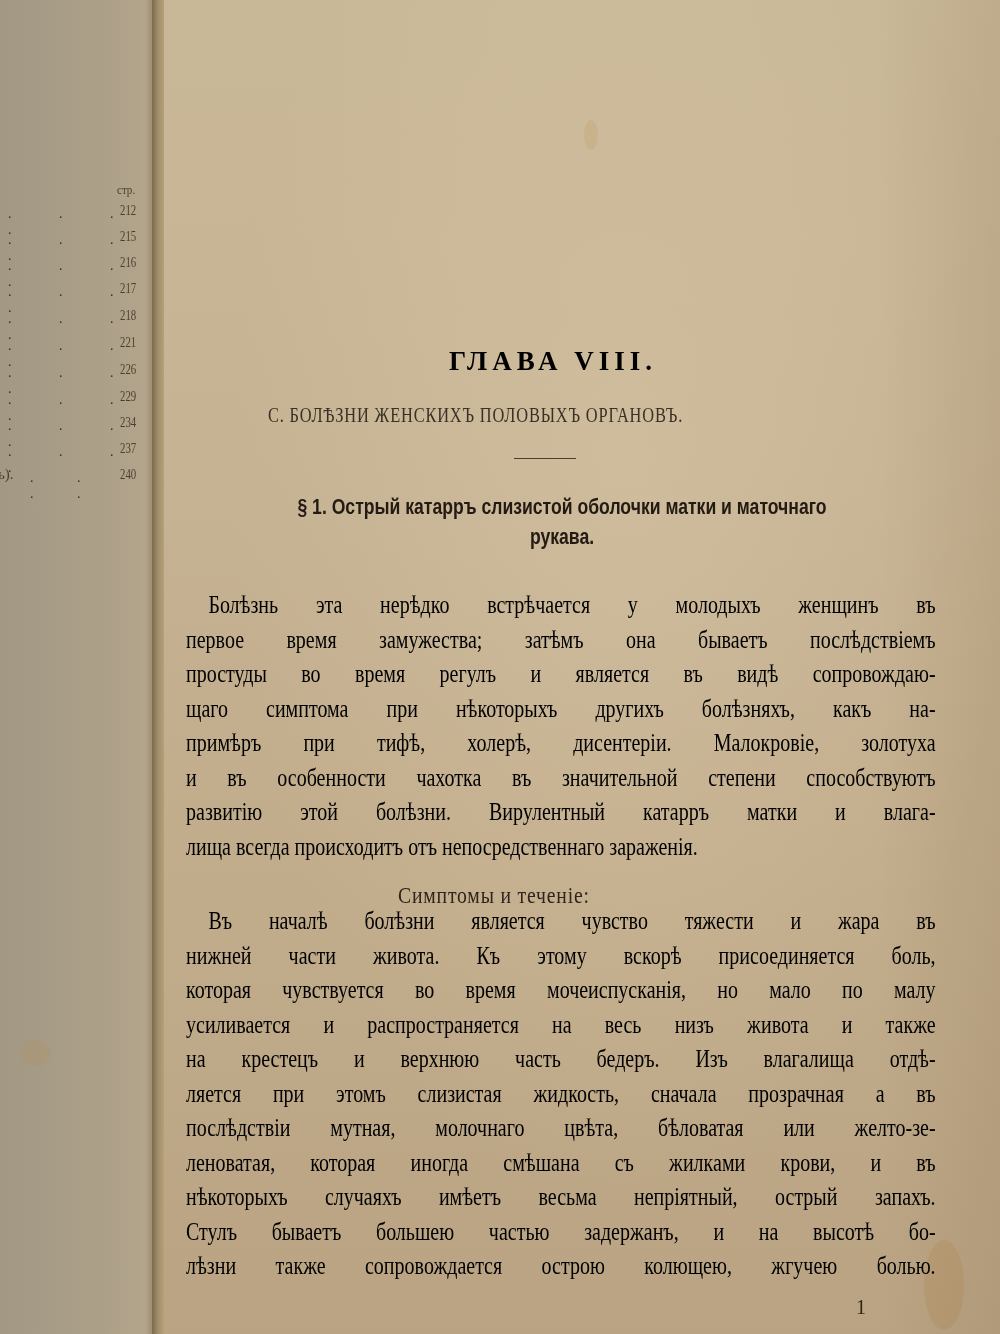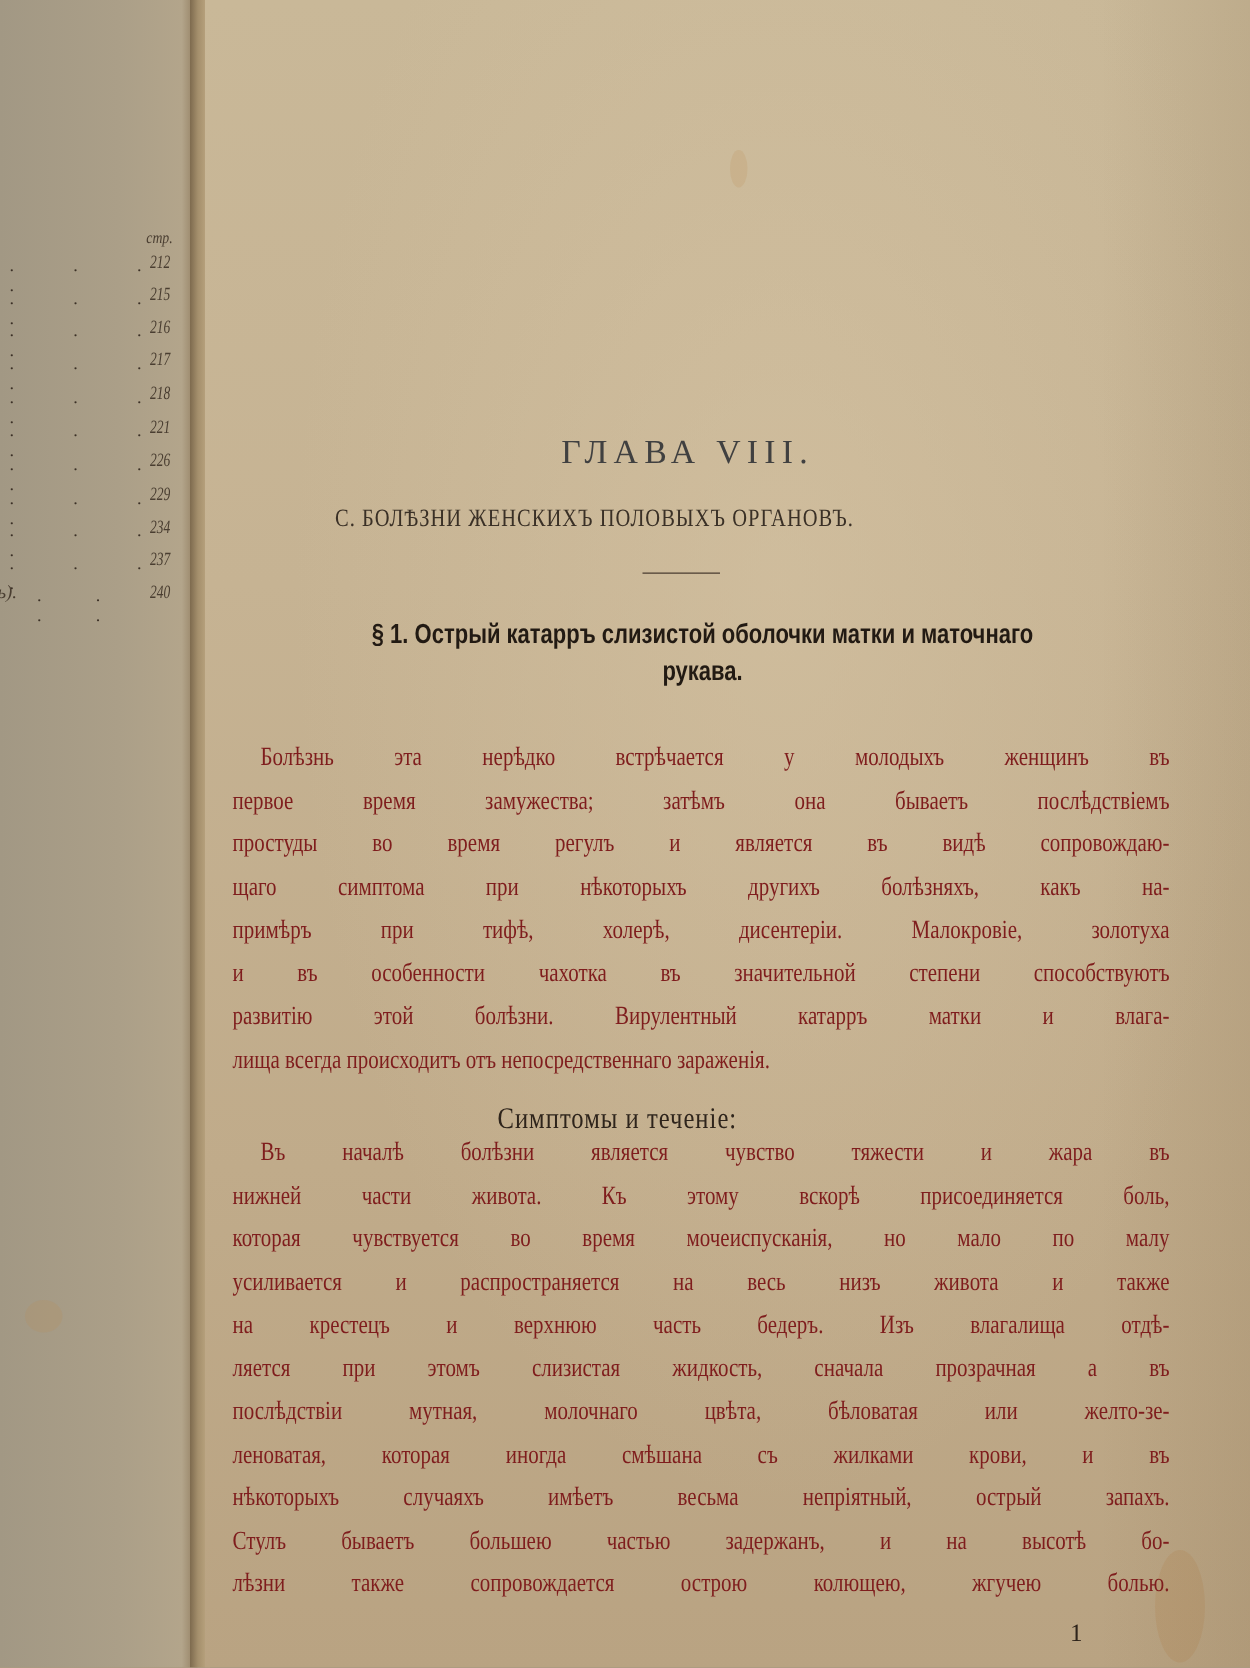--- a/index.html
+++ b/index.html
@@ -13,21 +13,20 @@
       overflow: hidden;
       background: #a89a80;
       font-family: "DejaVu Serif", serif;
     }
     
     .left-page {
       position: absolute;
       left: 0; top: 0;
       width: 158px; height: 1334px;
       background: linear-gradient(90deg, #a29884 0%, #ab9f88 60%, #b3a58b 92%, #8f7a5c 100%);
-      font-style: italic;
     }
     .gutter {
       position: absolute;
       left: 152px; top: 0;
       width: 16px; height: 1334px;
       background: linear-gradient(90deg, #7d6a4e 0%, #a48f6c 40%, #c1ab86 100%);
     }
     .right-page {
       position: absolute;
       left: 164px; top: 0;
@@ -93,21 +92,22 @@
     
     .text {
       font-family: "Liberation Serif", serif;
       color: #2e241b;
     }
     .chapter-title {
       position: absolute;
       left: 449px; top: 346px;
       font-size: 27px;
       letter-spacing: 5px;
-      color: #404040;
+      color: #000000;
+      font-weight: bold;
     }
     .chapter-subtitle {
       position: absolute;
       left: 268px; top: 404px;
       font-size: 20px;
       letter-spacing: 1px;
       color: #3a3026;
       transform: scaleX(0.82);
       transform-origin: left;
       white-space: nowrap;
@@ -143,23 +143,23 @@
       color: #2e241b;
       transform: scaleX(0.82);
       transform-origin: left;
       white-space: nowrap;
       letter-spacing: 1px;
     }
     .para {
       position: absolute;
       left: 186px;
       width: 750px;
-      font-size: 21px;
+      font-size: 25px;
       line-height: 34.5px;
-      color: #7f1d1d;
+      color: #000000;
     }
     .para .ln {
       display: block;
       white-space: nowrap;
       transform: scaleX(0.8);
       transform-origin: left;
       width: 937px;
       text-align: justify;
       text-align-last: justify;
     }

